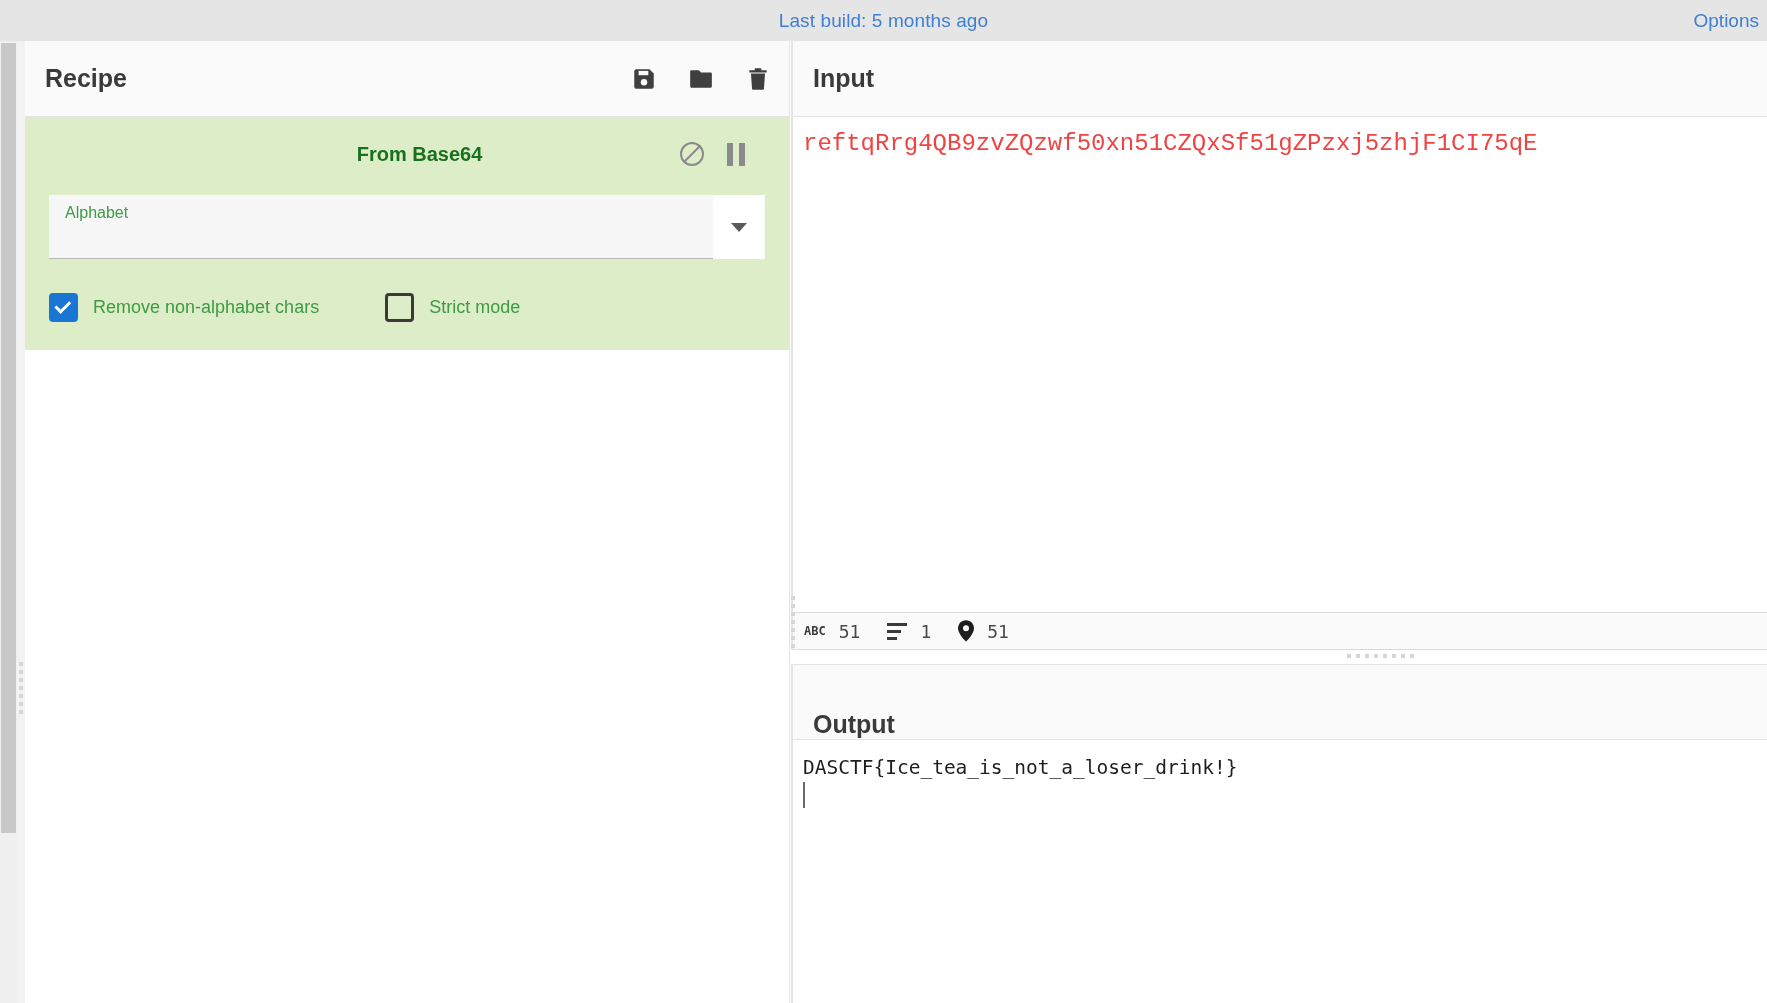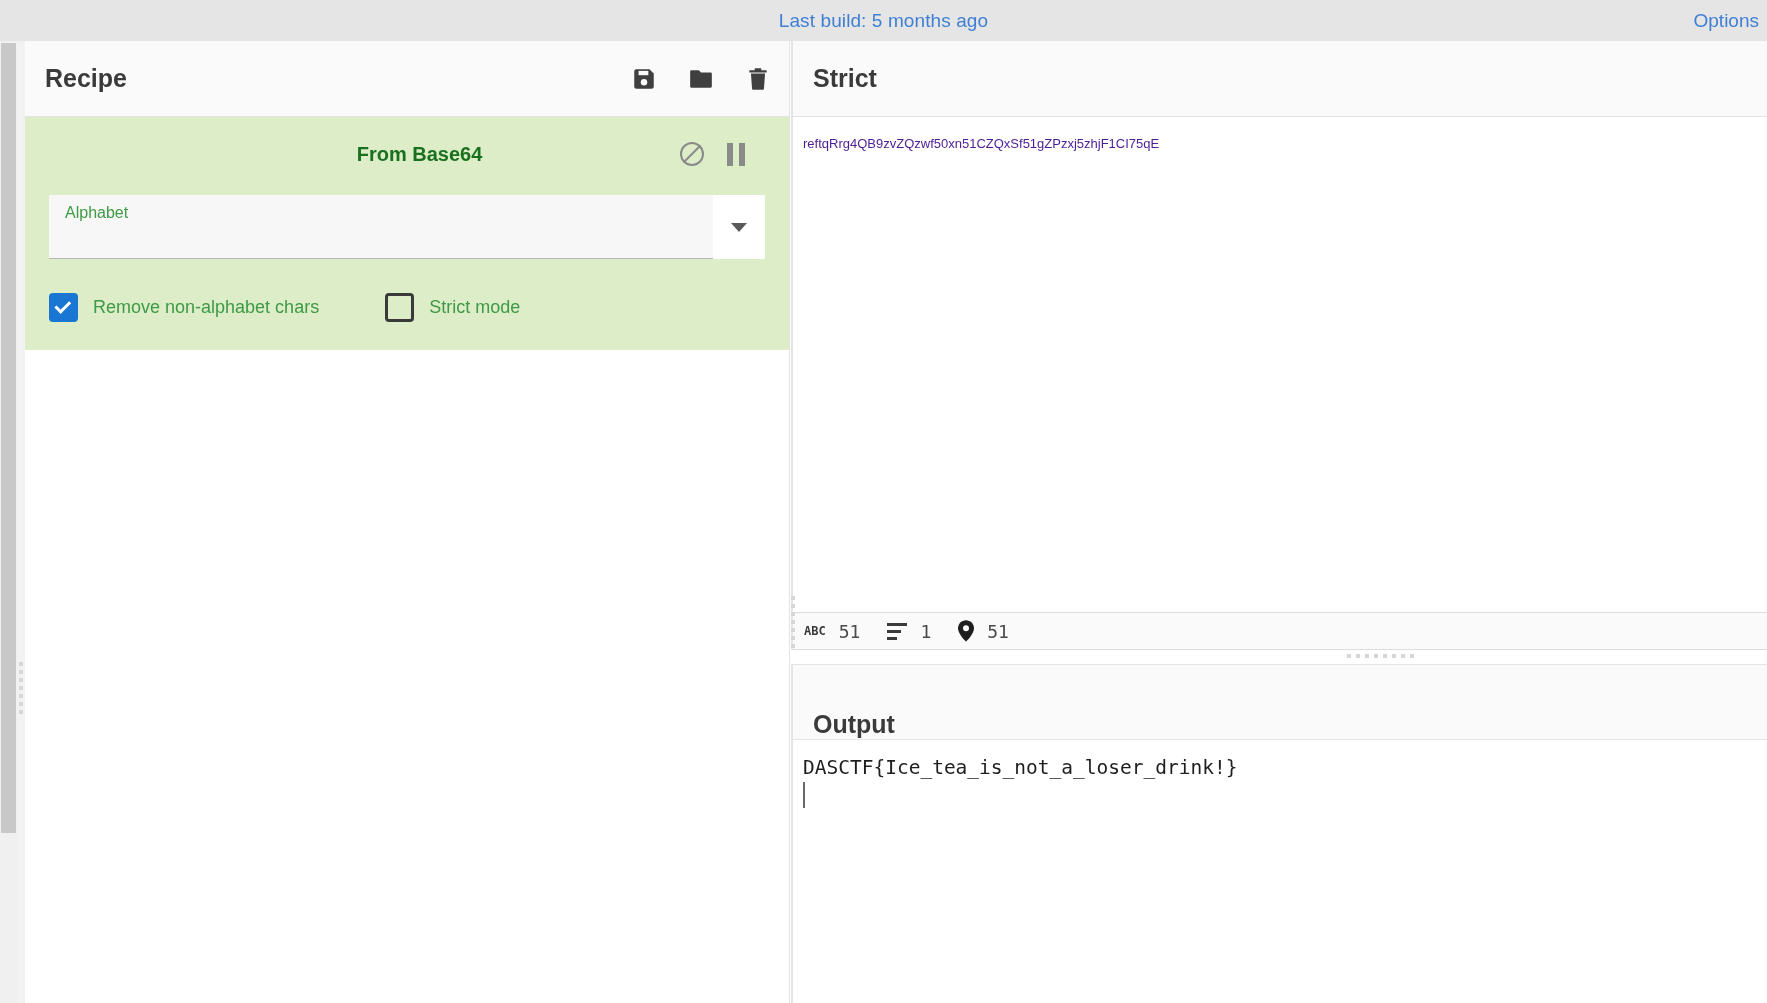--- a/index.html
+++ b/index.html
@@ -265,23 +265,23 @@
     font-weight: bold;
     color: #3a3a3a;
   }
   #input-body {
     height: 495px;
     padding: 14px 0 0 12px;
     background: #ffffff;
     overflow: hidden;
   }
   #input-text {
-    font-family: Liberation Sans, sans-serif;
-    font-size: 13px;
-    color: #4c1d95;
+    font-family: Liberation Mono, monospace;
+    font-size: 24px;
+    color: #ef4444;
     white-space: pre;
     line-height: 26px;
   }
 
   
   #status-bar {
     height: 38px;
     background: #fafafa;
     border-top: 1px solid #dcdcdc;
     border-bottom: 1px solid #dcdcdc;
@@ -472,21 +472,21 @@
         <span class="cb-label">Strict mode</span>
       </label>
     </div>
   </div>
 </div>
 
 <div id="right-col">
   <div id="right-col-edge"></div>
 
   <div id="input-header">
-    <span id="input-title">Strict</span>
+    <span id="input-title">Input</span>
   </div>
 
   <div id="input-body">
     <div id="input-text">reftqRrg4QB9zvZQzwf50xn51CZQxSf51gZPzxj5zhjF1CI75qE</div>
   </div>
 
   <div id="status-bar">
     <div class="status-item">
       <span class="abc-glyph">ABC</span>
       <span class="sval">51</span>

